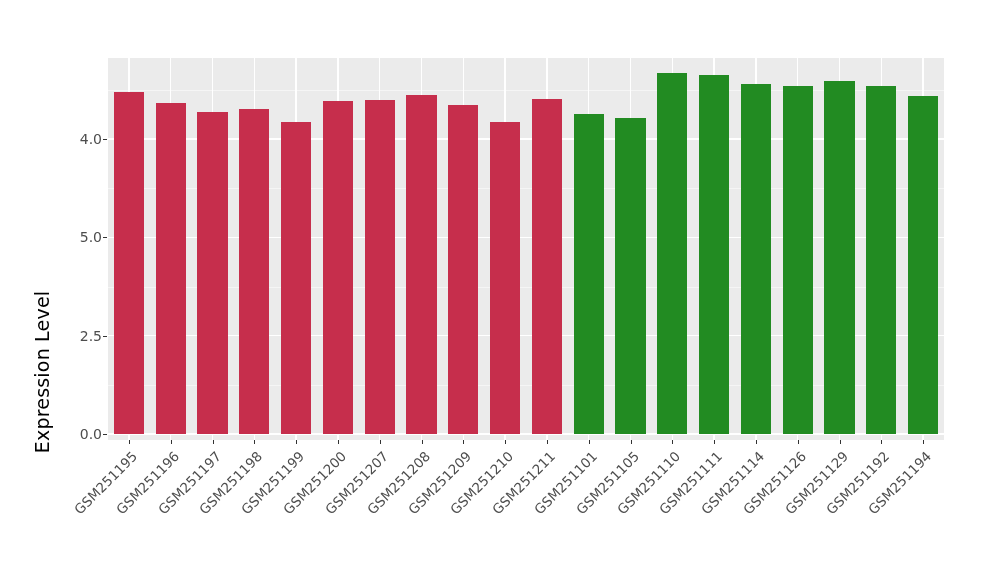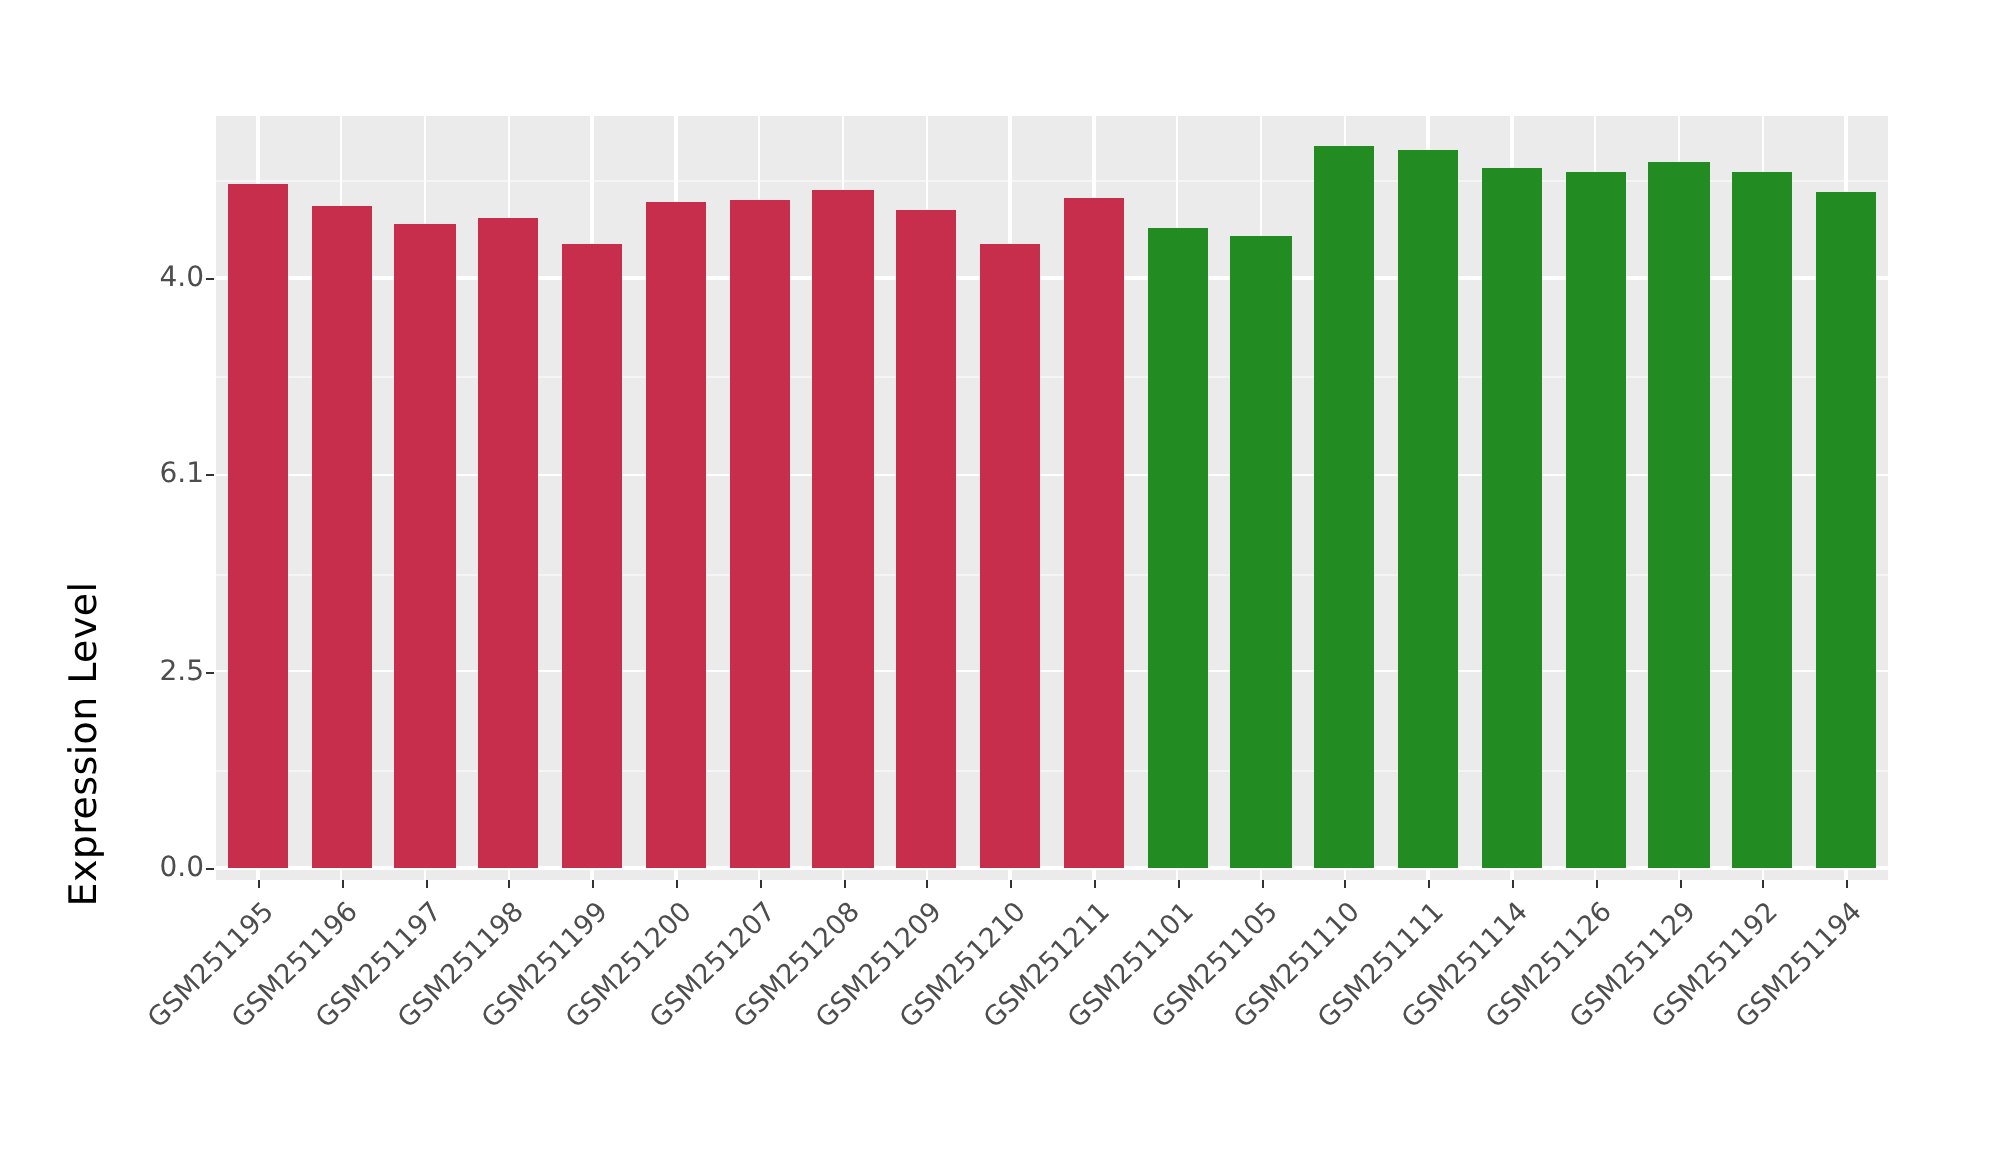--- a/index.html
+++ b/index.html
@@ -138,21 +138,21 @@
 
 <div id="chart-root">
 
   <div id="y-axis-title">
     <span id="y-axis-title-inner">Expression Level</span>
   </div>
 
   <div id="y-tick-labels">
       <div class="y-tick-label" style="top: 434px;">0.0</div>
       <div class="y-tick-label" style="top: 335.667px;">2.5</div>
-      <div class="y-tick-label" style="top: 237.333px;">6.1</div>
+      <div class="y-tick-label" style="top: 237.333px;">5.0</div>
       <div class="y-tick-label" style="top: 139px;">4.0</div>
     </div>
 
   <div id="panel">
       <div class="grid-major-h" style="top: 375.2px;"></div>
       <div class="grid-major-h" style="top: 276.867px;"></div>
       <div class="grid-major-h" style="top: 178.533px;"></div>
       <div class="grid-major-h" style="top: 80.2px;"></div>
       <div class="grid-minor-h" style="top: 326.833px;"></div>
       <div class="grid-minor-h" style="top: 228.5px;"></div>

